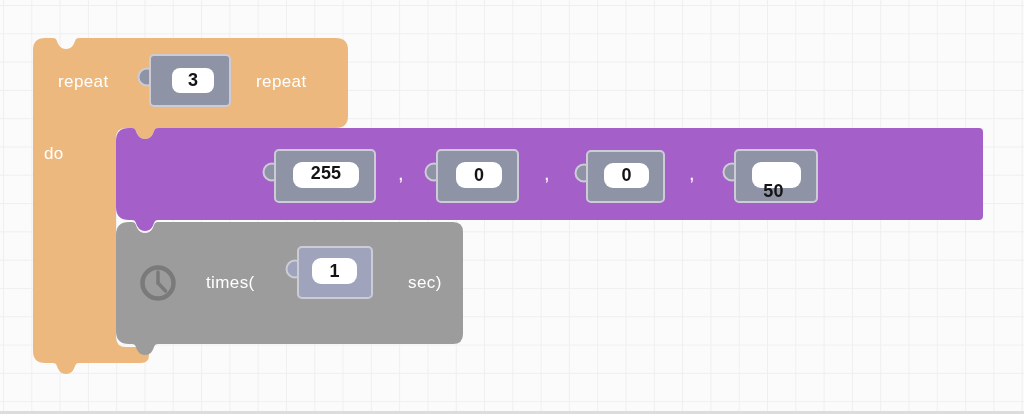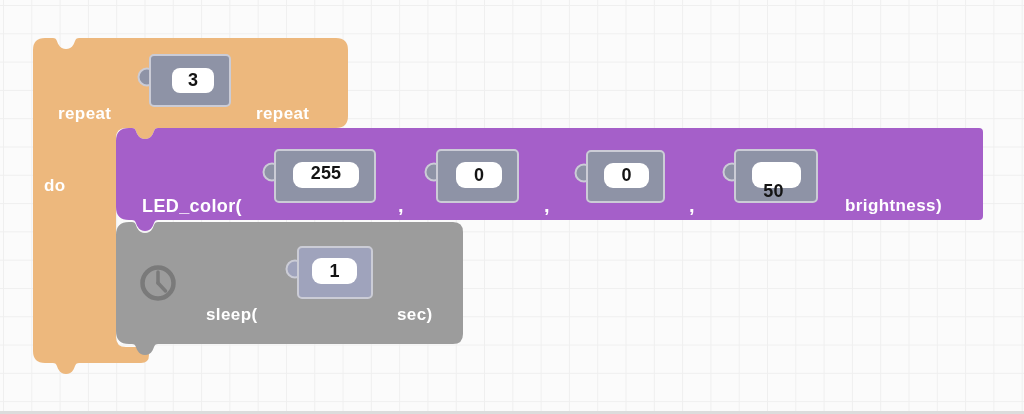--- a/index.html
+++ b/index.html
@@ -12,26 +12,25 @@
       linear-gradient(to right, #efefef 1px, transparent 1px),
       linear-gradient(to bottom, #efefef 1px, transparent 1px);
     background-size:28.3px 28.3px;
     background-position:3px 5px;
     font-family:"Liberation Sans", sans-serif;
   }
   #shape-layer{position:absolute;left:0;top:0;}
   .blabel{
     position:absolute;
     color:#ffffff;
-    font-weight:700;
+    font-weight:400;
     font-size:17px;
     line-height:22px;
     letter-spacing:.4px;
     white-space:nowrap;
-    margin-top:32px;
   }
   .lead{font-size:18px;}
   .comma{font-size:20px;line-height:26px;}
   .num{
     position:absolute;
     display:flex;align-items:center;justify-content:center;
     color:#141414;
     font-weight:700;font-size:18px;
     letter-spacing:.2px;
   }
@@ -120,28 +119,26 @@
       <path d="M 158 283 L 158 272" stroke-width="3.5"></path>
       <path d="M 158 283 L 165.5 291" stroke-width="3.5"></path>
     </g>
   </svg>
 
   <div class="blabel" style="left:58px;top:71px;">repeat</div>
   <div class="num" style="left:172px;top:68px;width:42px;height:25px;">3</div>
   <div class="blabel" style="left:256px;top:71px;">repeat</div>
   <div class="blabel" style="left:44px;top:143px;">do</div>
 
-  <div class="blabel lead" style="left:142px;top:163px;">LED_color(</div>
   <div class="num" style="left:293px;top:162px;width:66px;height:22px;">255</div>
   <div class="blabel comma" style="left:398px;top:160px;">,</div>
   <div class="num" style="left:456px;top:162px;width:46px;height:26px;">0</div>
   <div class="blabel comma" style="left:544px;top:160px;">,</div>
   <div class="num" style="left:604px;top:163px;width:45px;height:25px;">0</div>
   <div class="blabel comma" style="left:689px;top:160px;">,</div>
   <div class="num" style="left:752px;top:178px;width:43px;height:26px;">50</div>
-  <div class="blabel" style="left:845px;top:163px;">brightness)</div>
 
-  <div class="blabel" style="left:206px;top:272px;">sleep(</div>
+  <div class="blabel" style="left:206px;top:272px;">times(</div>
   <div class="num" style="left:312px;top:258px;width:45px;height:26px;">1</div>
-  <div class="blabel" style="left:397px;top:272px;">sec)</div>
+  <div class="blabel" style="left:408px;top:272px;">sec)</div>
 
   <div id="bottom-edge"></div>
 </div>
 
 </body></html>

